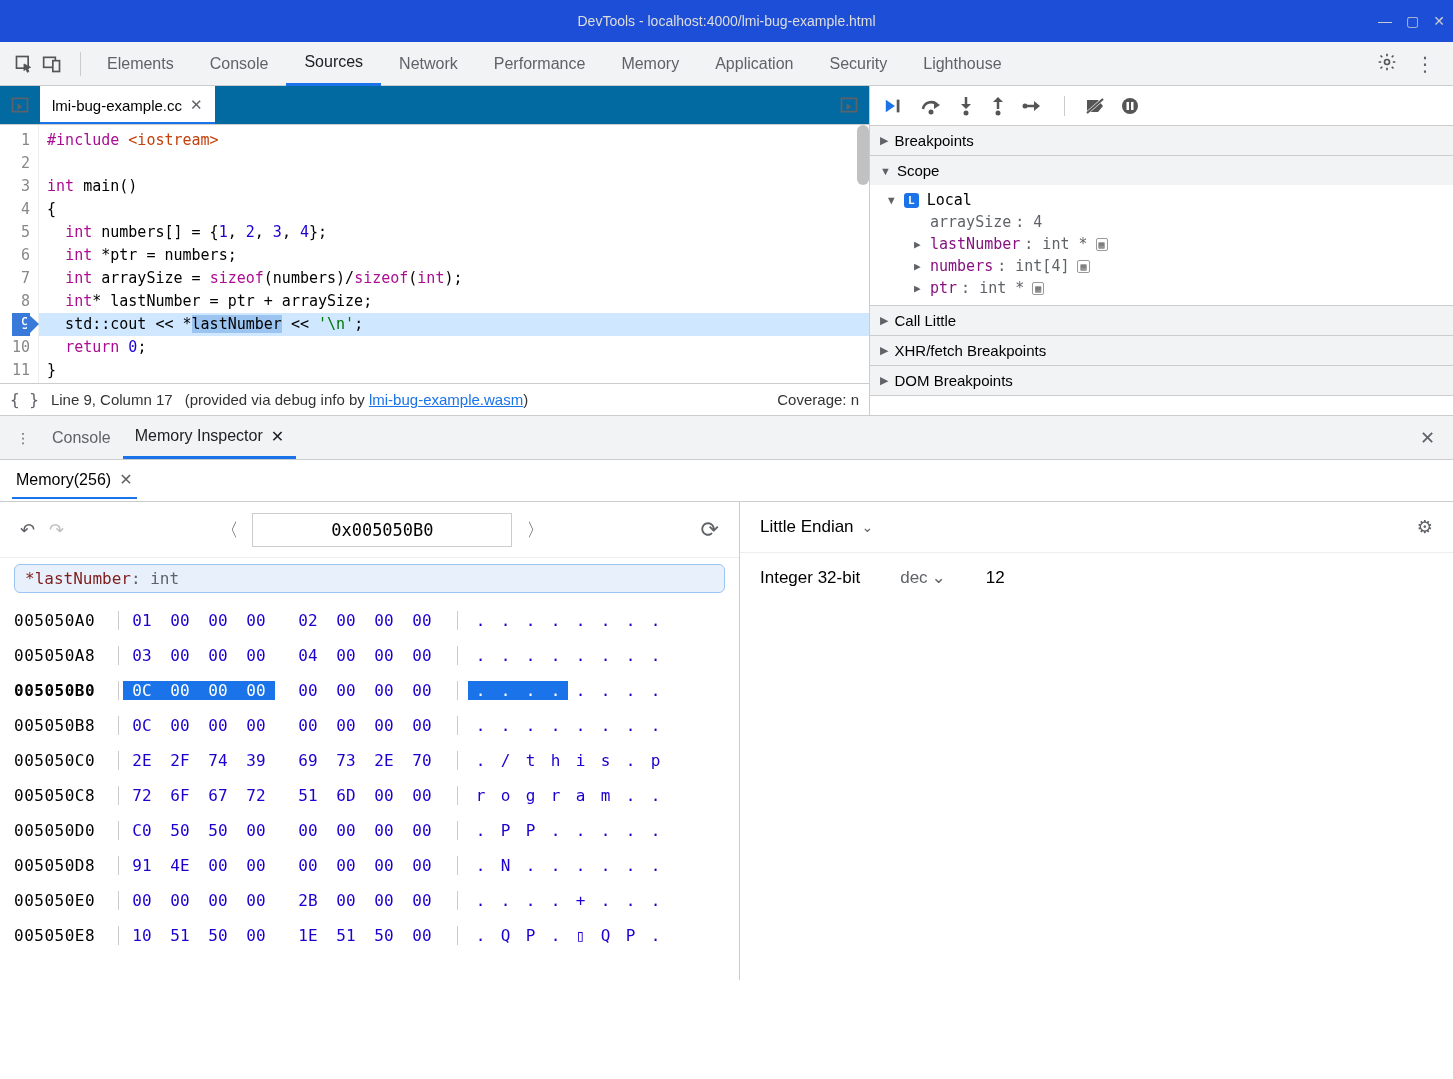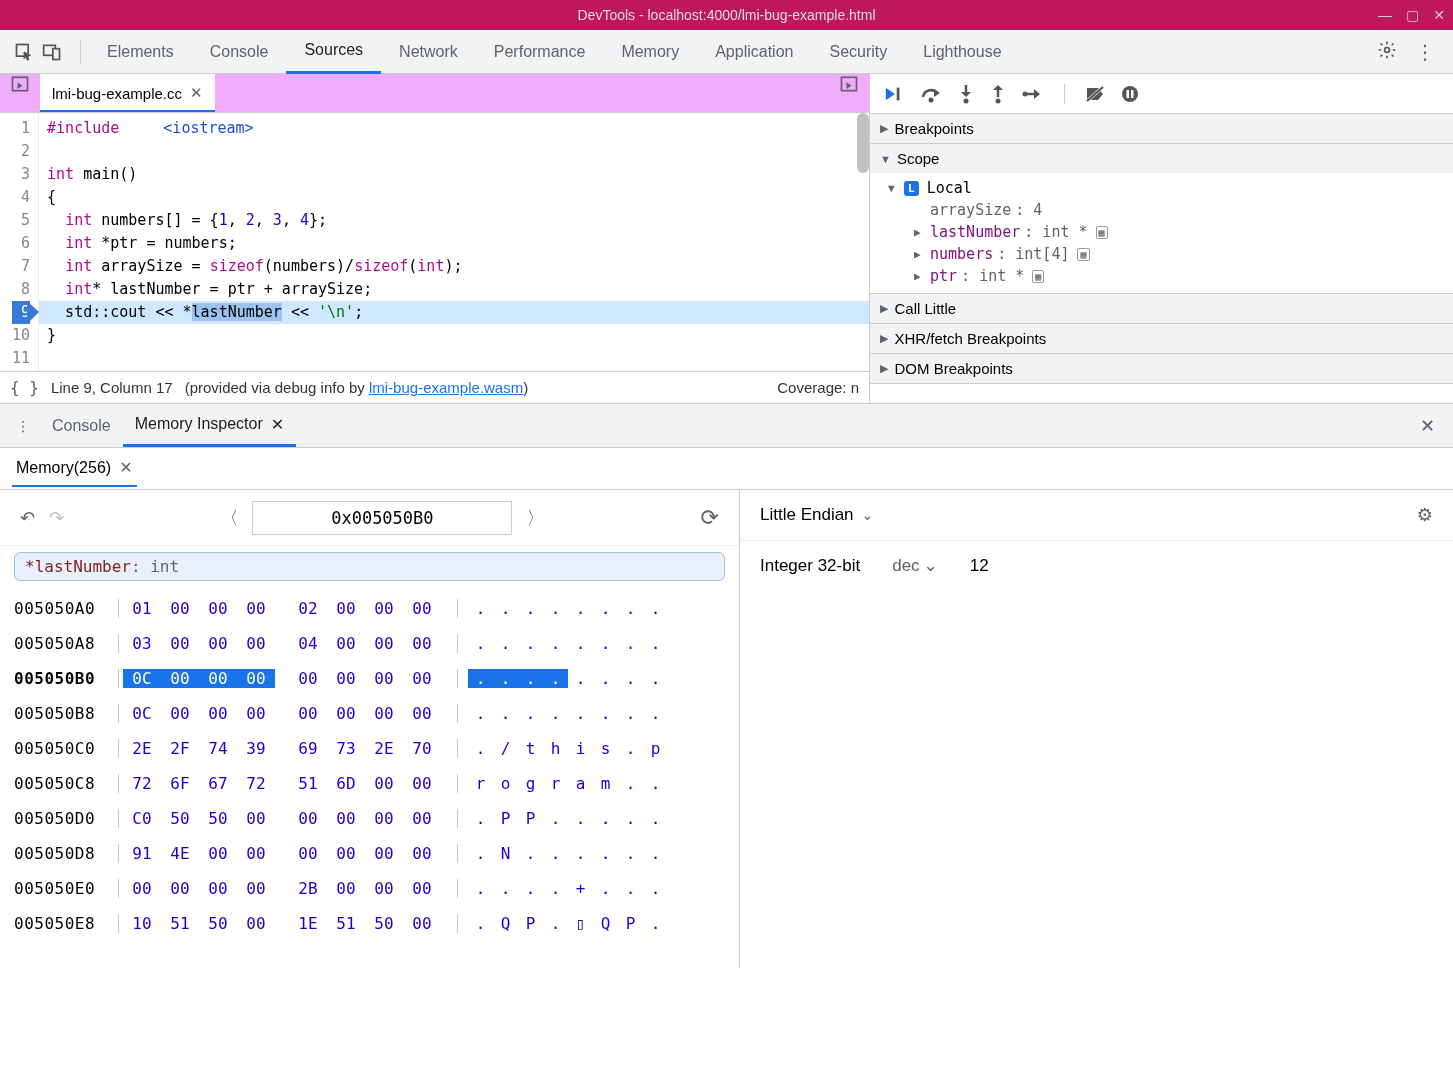--- a/index.html
+++ b/index.html
@@ -1,46 +1,46 @@
 <!DOCTYPE html>
 <html><head>
 <meta charset="utf-8">
 <style>
 * { box-sizing: border-box; margin: 0; padding: 0; }
 body { font-family: "Helvetica Neue", Arial, sans-serif; font-size: 14px; background: #000; width: 1453px; height: 1079px; overflow: hidden; }
 .window { background: #fff; width: 1453px; height: 1079px; display: flex; flex-direction: column; }
-.titlebar { background: #be185d; color: #ddd; height: 30px; display: flex; align-items: center; justify-content: center; position: relative; font-size: 14px; }
+.titlebar { background: #1d4ed8; color: #ddd; height: 42px; display: flex; align-items: center; justify-content: center; position: relative; font-size: 14px; }
 .titlebar-controls { position: absolute; right: 8px; display: flex; gap: 14px; color: #ccc; }
 .titlebar-controls span { cursor: pointer; font-size: 14px; }
 
 .tabbar { background: #f1f3f4; height: 44px; display: flex; align-items: center; border-bottom: 1px solid #ccc; padding: 0 4px; }
 .tabbar .icon-group { display: flex; gap: 8px; padding: 0 10px; align-items: center; }
 .svgicon { width: 20px; height: 20px; fill: #555; stroke: #555; }
 .vdiv { width: 1px; height: 24px; background: #ccc; margin: 0 8px; }
 .tab { padding: 10px 18px; color: #5f6368; cursor: pointer; font-size: 16px; height: 44px; display: flex; align-items: center; }
 .tab.active { color: #202124; border-bottom: 3px solid #1a73e8; font-weight: 500; }
 .tabbar .right-icons { margin-left: auto; display: flex; gap: 18px; padding-right: 14px; color: #5f6368; }
 
 .sources-row { display: flex; flex: 0 0 auto; height: 330px; border-bottom: 1px solid #ccc; }
 .sources-left { width: 870px; display: flex; flex-direction: column; border-right: 1px solid #ccc; }
-.file-tabbar { height: 40px; display: flex; align-items: flex-start; border-bottom: 1px solid #ccc; background: #f0abfc; }
+.file-tabbar { height: 40px; display: flex; align-items: center; border-bottom: 1px solid #ccc; background: #0369a1; }
 .file-tabbar .pf-icon { padding: 0 10px; color: #5f6368; }
 .file-tab { padding: 8px 12px; background: #fff; border-top: 2px solid transparent; border-bottom: 2px solid #1a73e8; display: flex; align-items: center; gap: 8px; font-size: 15px; }
 .file-tab .close { color: #5f6368; }
 .file-tabbar .right { margin-left: auto; padding-right: 10px; color: #5f6368; }
 .code-area { display: flex; height: 100%; overflow: hidden; position: relative; }
 .gutter { background: #fff; text-align: right; padding: 4px 8px 4px 12px; font-family: "Menlo","Consolas",monospace; font-size: 15px; color: #888; border-right: 1px solid #eee; user-select: none; }
 .gutter div { height: 23px; line-height: 23px; }
 .gutter .curr { background: #3879d9; color: #fff; }
 .code { flex: 1; font-family: "Menlo","Consolas",monospace; font-size: 15px; padding: 4px 0; position: relative; }
 .code-line { padding: 0 8px; height: 23px; line-height: 23px; white-space: pre; }
 .code-line.current { background: #cfe8ff; position: relative; }
 .code-line.current::before { content:''; position:absolute; left:-12px; top:0; border-top:11px solid transparent; border-bottom:12px solid transparent; border-left:12px solid #3879d9; }
 .kw { color: #aa0d91; }
-.inc { color: #1d4ed8; margin-left: 35px; }
+.inc { color: #c2410c; }
 .num { color: #1c00cf; }
 .str { color: #007400; }
 .var-hl { background: #9cc4f0; }
 .scrollbar-v { position: absolute; right: 0; top: 0; width: 12px; height: 60px; background: #c1c1c1; border-radius: 6px; }
 
 .status-line { height: 40px; border-top: 1px solid #ccc; display: flex; align-items: center; padding: 0 10px; font-size: 15px; color: #333; gap: 12px; background: #fff; }
 .status-line .braces { font-family: monospace; color: #5f6368; font-size: 16px; }
 .status-line a { color: #1a73e8; text-decoration: underline; }
 
 .debug-right { flex: 1; display: flex; flex-direction: column; }
@@ -92,21 +92,21 @@
 .hex-byte.hl { background: #1a73e8; color: #fff; }
 .hex-ascii { padding-left: 10px; display: flex; }
 .hex-ch { width: 25px; text-align: center; color: #1c00cf; }
 .hex-ch.hl { background: #1a73e8; color: #fff; }
 
 .mem-right { flex: 1; padding: 0; }
 .mem-right-top { display: flex; align-items: center; padding: 14px 20px; border-bottom: 1px solid #eee; }
 .mem-right-top .label { font-size: 17px; }
 .mem-right-top .chev { margin-left: 8px; color: #5f6368; }
 .mem-right-top .gear { margin-left: auto; color: #5f6368; font-size: 18px; }
-.mem-right-row { display: flex; align-items: center; padding: 14px 20px; gap: 32px; font-size: 17px; }
+.mem-right-row { display: flex; align-items: center; padding: 14px 20px; gap: 40px; font-size: 17px; }
 .mem-right-row .fmt { color: #5f6368; display: flex; align-items: center; gap: 4px; }
 
 svg { display: block; }
 </style>
 </head>
 <body>
 
 <div class="window">
   <div class="titlebar">
     <span>DevTools - localhost:4000/lmi-bug-example.html</span>
@@ -194,20 +194,21 @@
             <div class="scrollbar-v"></div>
             <div class="code-line"><span class="kw">#include</span> <span class="inc">&lt;iostream&gt;</span></div>
             <div class="code-line"></div>
             <div class="code-line"><span class="kw">int</span> main()</div>
             <div class="code-line">{</div>
             <div class="code-line">  <span class="kw">int</span> numbers[] = {<span class="num">1</span>, <span class="num">2</span>, <span class="num">3</span>, <span class="num">4</span>};</div>
             <div class="code-line">  <span class="kw">int</span> *ptr = numbers;</div>
             <div class="code-line">  <span class="kw">int</span> arraySize = <span class="kw">sizeof</span>(numbers)/<span class="kw">sizeof</span>(<span class="kw">int</span>);</div>
             <div class="code-line">  <span class="kw">int</span>* lastNumber = ptr + arraySize;</div>
             <div class="code-line current">  std::cout &lt;&lt; *<span class="var-hl">lastNumber</span> &lt;&lt; <span class="str">'\n'</span>;</div>
+            <div class="code-line">  <span class="kw">return</span> <span class="num">0</span>;</div>
             <div class="code-line">}</div>
             <div class="code-line"></div>
           </div>
       </div>
       <div class="status-line">
         <span class="braces">{ }</span>
         <span>Line 9, Column 17</span>
         <span><span>(provided via debug info by </span><a href="#">lmi-bug-example.wasm</a><span>)</span></span>
         <span style="margin-left:auto;">Coverage: n</span>
       </div>

